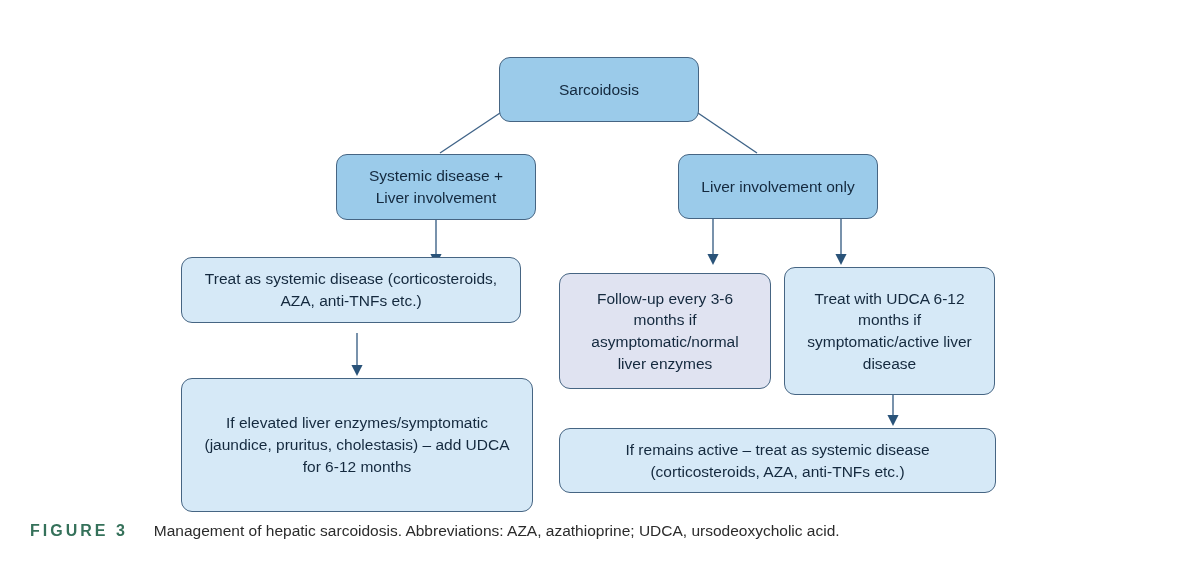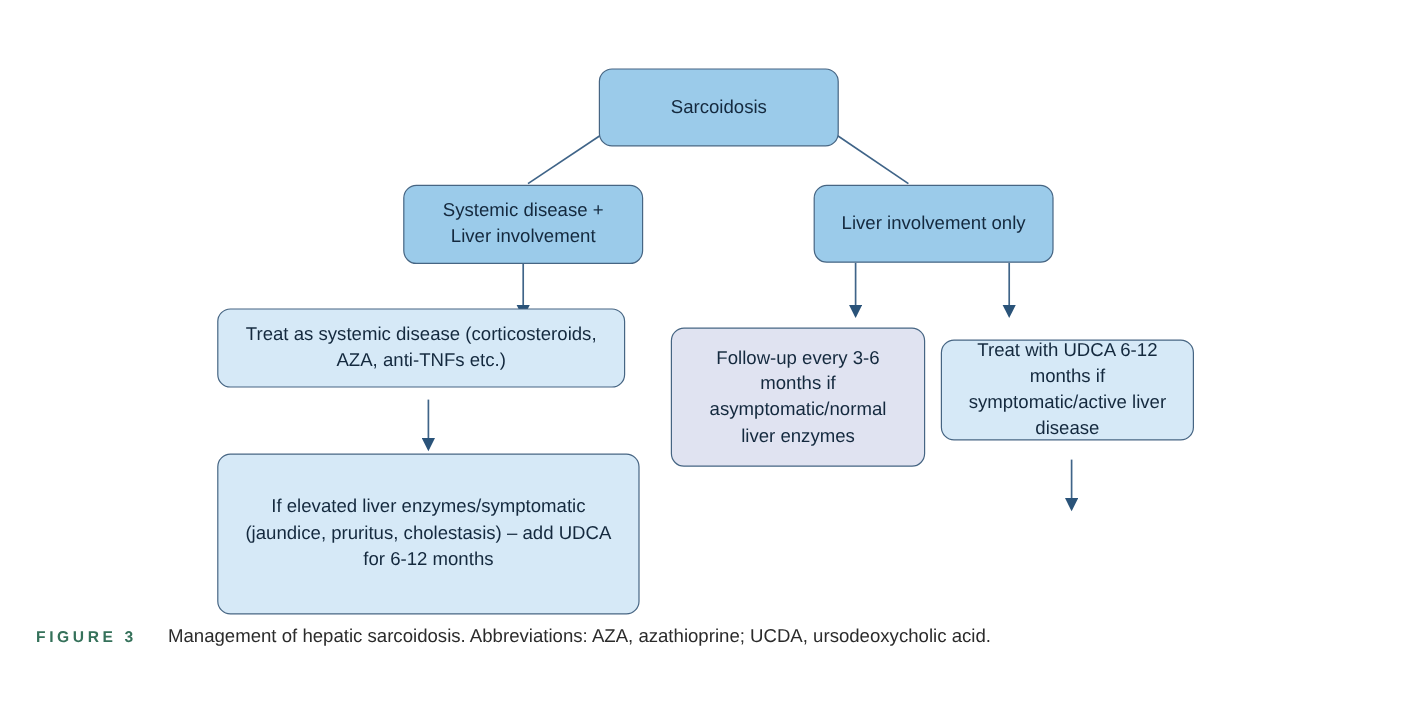--- a/index.html
+++ b/index.html
@@ -37,39 +37,39 @@
   }
   .node--primary   { background: #9bcbea; }
   .node--light     { background: #d6e9f7; }
   .node--lavender  { background: #e0e3f1; }
 
   #sarcoidosis      { left: 499px; top: 57px;  width: 200px; height: 65px; }
   #systemic-liver   { left: 336px; top: 154px; width: 200px; height: 66px; }
   #liver-only       { left: 678px; top: 154px; width: 200px; height: 65px; }
   #treat-systemic   { left: 181px; top: 257px; width: 340px; height: 66px; }
   #follow-up        { left: 559px; top: 273px; width: 212px; height: 116px; }
-  #treat-udca       { left: 784px; top: 283px; width: 211px; height: 84px; }
+  #treat-udca       { left: 784px; top: 267px; width: 211px; height: 128px; }
   #elevated-enzymes { left: 181px; top: 378px; width: 352px; height: 134px; }
   #remains-active   { left: 559px; top: 428px; width: 437px; height: 65px; }
 
   #caption {
     position: absolute;
     left: 30px;
     top: 522px;
     width: 1120px;
     font-size: 15.5px;
     color: #2b2b2b;
     white-space: nowrap;
   }
   #caption .fig-label {
     color: #35715a;
     font-weight: bold;
     letter-spacing: 3px;
     margin-right: 26px;
-    font-size: 13px;
+    font-size: 16px;
   }
 </style>
 </head>
 <body>
 
 <div id="canvas">
 
   <svg id="connector-layer" width="1179" height="587" viewBox="0 0 1179 587" xmlns="http://www.w3.org/2000/svg">
     <defs>
       <marker id="arrowhead" markerWidth="9" markerHeight="8" refX="6.5" refY="4" orient="auto">
@@ -113,18 +113,21 @@
   </div>
 
   <div id="treat-udca" class="node node--light">
     <span>Treat with UDCA 6-12 months if symptomatic/active liver disease</span>
   </div>
 
   <div id="elevated-enzymes" class="node node--light">
     <span>If elevated liver enzymes/symptomatic (jaundice, pruritus, cholestasis) – add UDCA for 6-12 months</span>
   </div>
 
+  <div id="remains-active" class="node node--light">
+    <span>If remains active – treat as systemic disease (corticosteroids, AZA, anti-TNFs etc.)</span>
+  </div>
 
   <div id="caption">
-    <span class="fig-label">FIGURE 3</span><span>Management of hepatic sarcoidosis. Abbreviations: AZA, azathioprine; UCDA, ursodeoxycholic acid.</span>
+    <span class="fig-label">FIGURE 3</span><span>Management of hepatic sarcoidosis. Abbreviations: AZA, azathioprine; UDCA, ursodeoxycholic acid.</span>
   </div>
 
 </div>
 
 </body></html>

